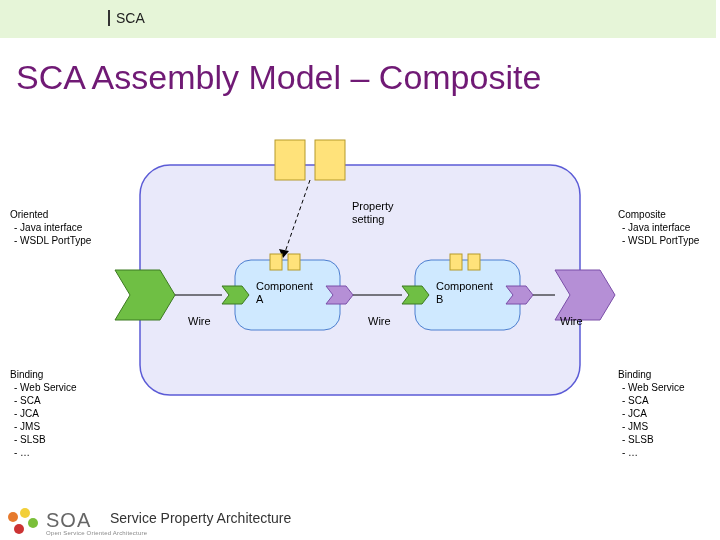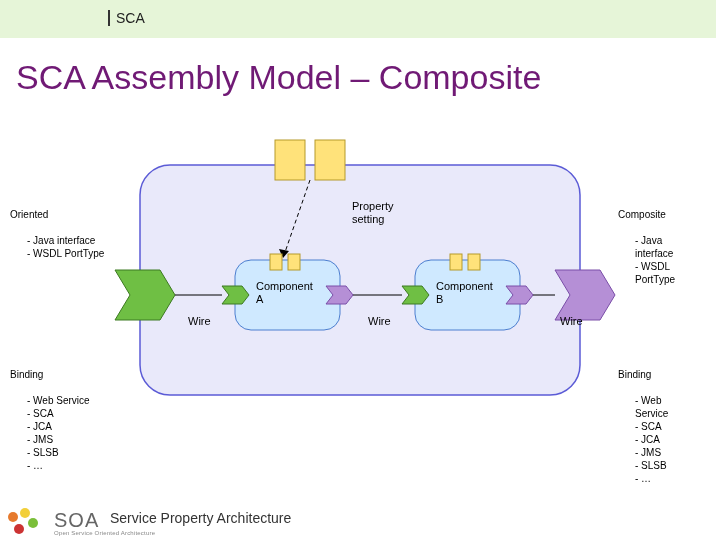--- a/index.html
+++ b/index.html
@@ -9,25 +9,25 @@
   .top-band { position: absolute; top: 0; left: 0; right: 0; height: 40px; background: #e6f5d8; border-bottom: 2px solid #fff; }
   .header-label { position: absolute; top: 10px; left: 108px; border-left: 2px solid #333; padding-left: 6px; font-size: 14px; color: #222; }
 
   .title { position: absolute; top: 58px; left: 16px; font-size: 34px; color: #701a75; font-weight: 400; }
 
   .canvas { position: absolute; top: 110px; left: 0; right: 12px; height: 360px; }
 
   
   .note { position: absolute; font-size: 10px; line-height: 1.3; color: #000; }
   .note .hd { font-size: 10px; font-weight: 400; }
-  .note ul { list-style: none; margin: 13px; padding-left: 4px; }
+  .note ul { list-style: none; margin: 0; padding-left: 4px; }
   .note li::before { content: "- "; }
 
   .footer-band { position: absolute; left: 0; right: 0; bottom: 0; height: 46px; }
-  .logo { position: absolute; left: 6px; bottom: 4px; display: flex; align-items: center; gap: 16px; }
+  .logo { position: absolute; left: 6px; bottom: 4px; display: flex; align-items: center; gap: 8px; }
   .logo-shape { width: 32px; height: 28px; position: relative; }
   .dot { position: absolute; width: 10px; height: 10px; border-radius: 50%; }
   .d1 { background: #e67a2e; left: 2px; top: 4px; }
   .d2 { background: #f2cf3a; left: 14px; top: 0; }
   .d3 { background: #7bbf3a; left: 22px; top: 10px; }
   .d4 { background: #c33; left: 8px; top: 16px; }
   .logo-text { font-size: 20px; letter-spacing: 1px; color: #666; font-weight: 400; }
   .logo-sub { font-size: 6px; color: #888; letter-spacing: 0.2px; margin-top: -2px; }
   .logo-col { display: flex; flex-direction: column; }
 

